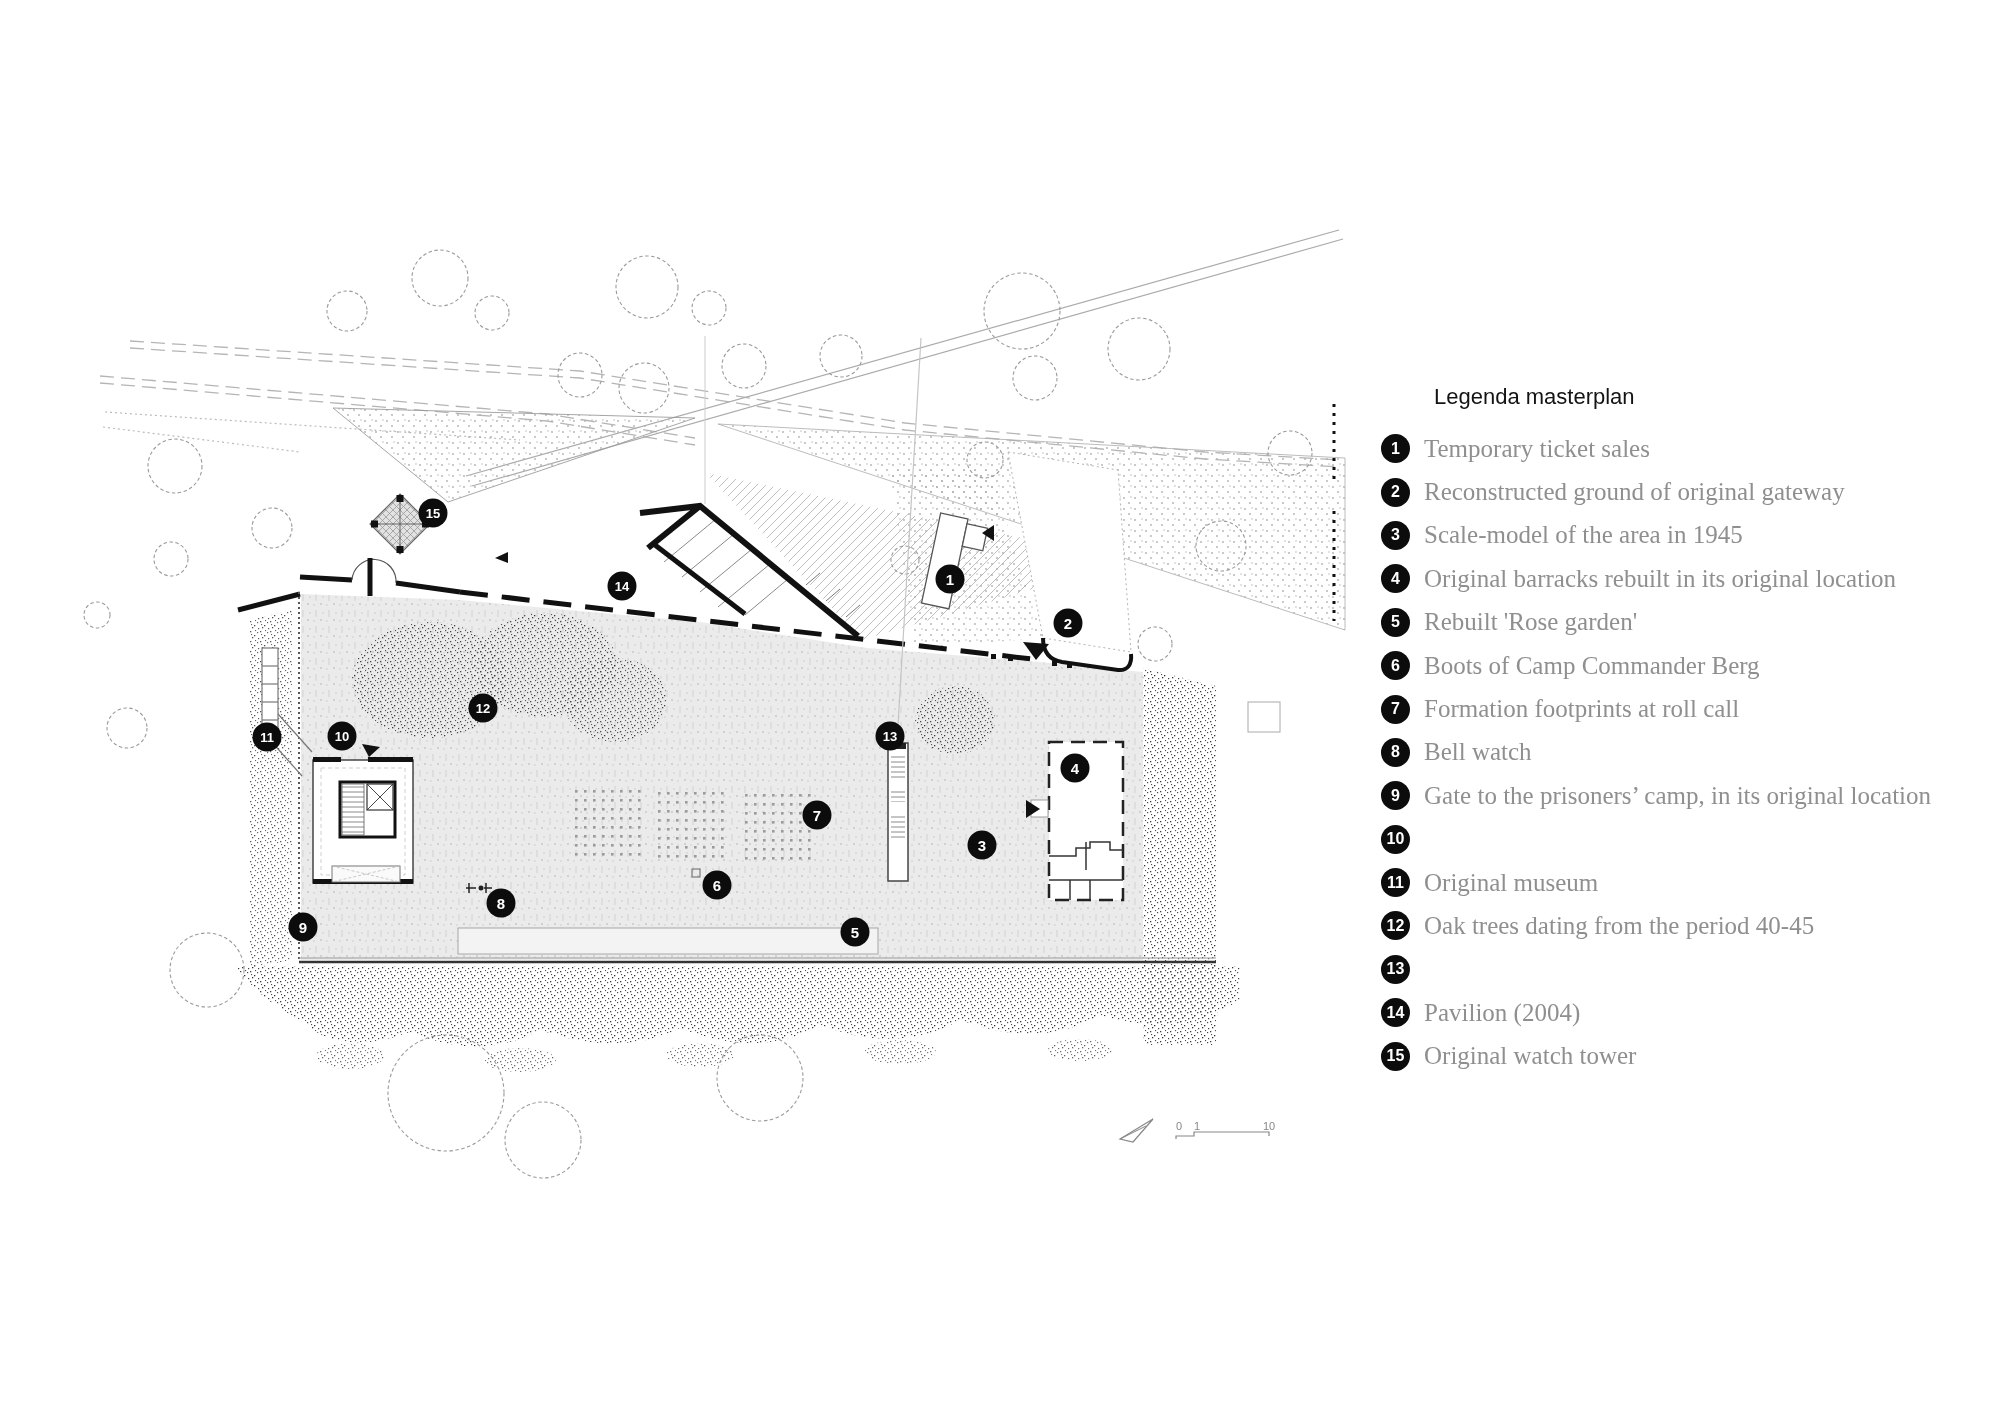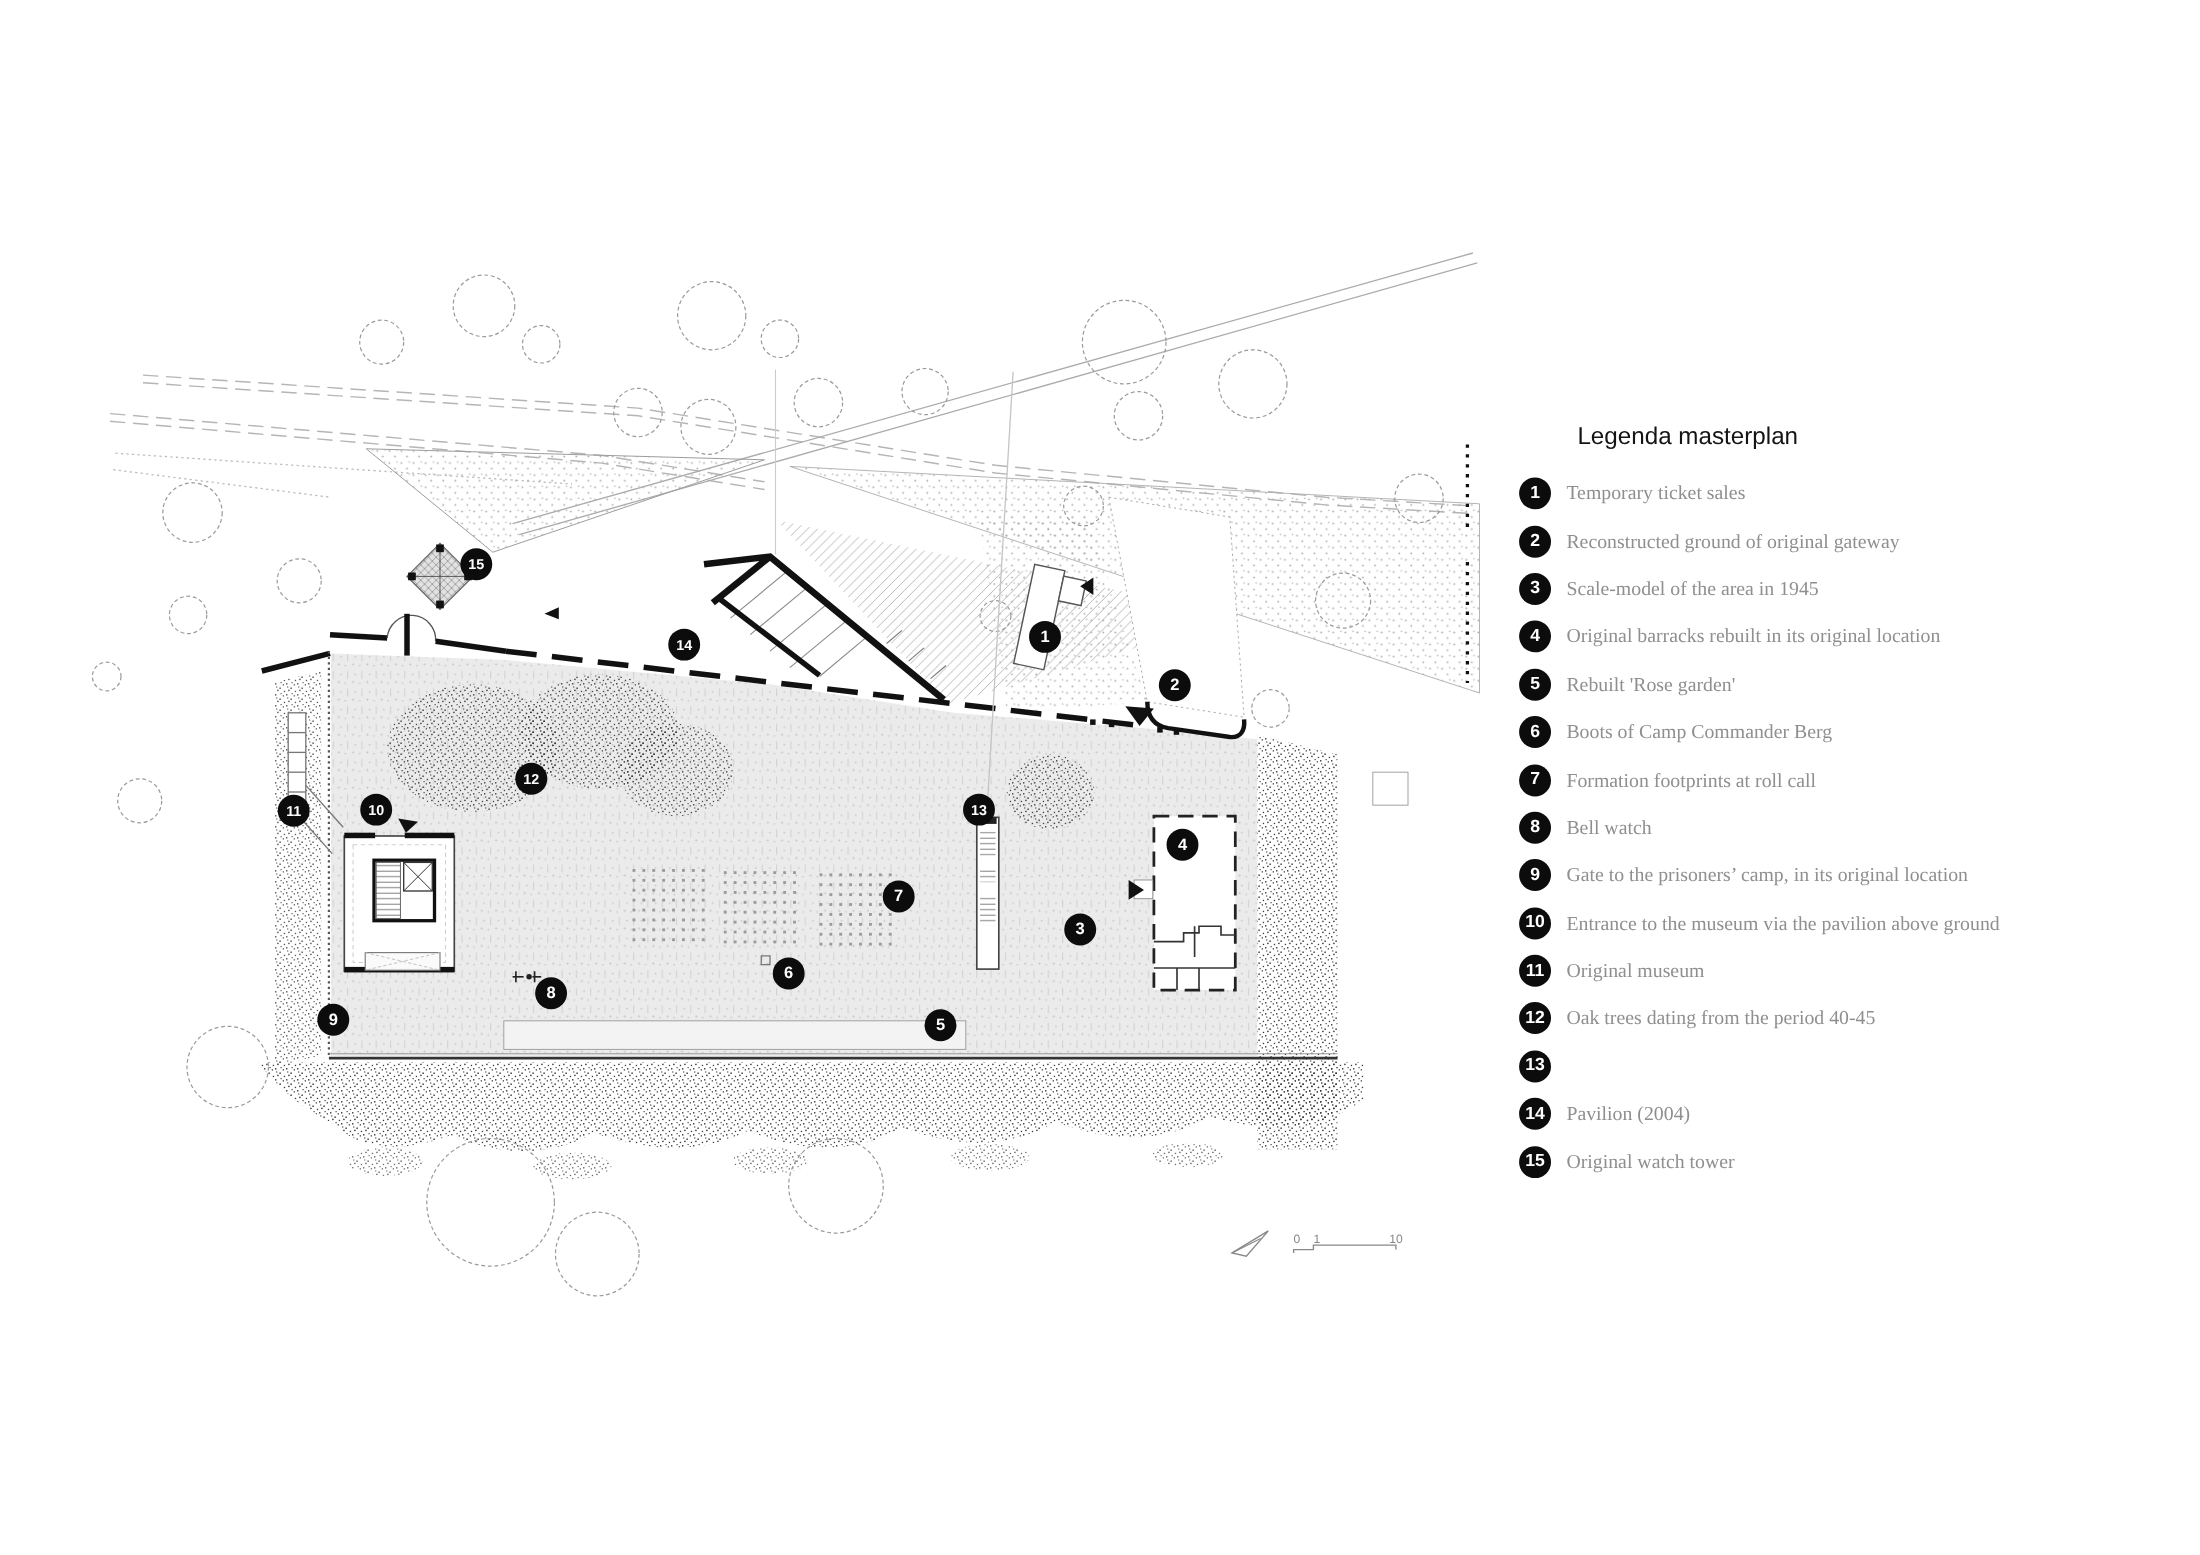--- a/index.html
+++ b/index.html
@@ -5,21 +5,21 @@
   html,body{margin:0;padding:0;background:#fff;}
   body{width:2000px;height:1414px;position:relative;overflow:hidden;
        font-family:"Liberation Sans",sans-serif;}
   #plan-svg{position:absolute;left:0;top:0;}
   .legend{position:absolute;left:1381px;top:384px;width:615px;}
   .legend-title{font-size:22px;color:#141414;margin:0 0 17px 53px;font-weight:400;}
   .legend-row{display:flex;align-items:center;height:43.4px;}
   .badge{flex:0 0 29px;width:29px;height:29px;border-radius:50%;background:#0c0c0c;
          color:#fff;font-weight:bold;font-size:16px;display:flex;
          align-items:center;justify-content:center;}
-  .lab{margin-left:14px;font-family:"Liberation Serif",serif;font-size:18px;
+  .lab{margin-left:14px;font-family:"Liberation Serif",serif;font-size:25px;
        color:#8f8f8f;white-space:nowrap;}
   .scale-text{font-size:11px;fill:#888;font-family:"Liberation Sans",sans-serif;}
 </style>
 </head>
 <body>
 
 <svg id="plan-svg" width="2000" height="1414" viewBox="0 0 2000 1414">
   <defs>
     <pattern id="dotsLight" width="11" height="11" patternUnits="userSpaceOnUse">
       <circle cx="2" cy="3" r="0.9" fill="#b0b0b0"></circle>
@@ -550,21 +550,20 @@
       <div class="legend-row">
         <span class="badge">8</span>
         <span class="lab">Bell watch</span>
       </div>
       <div class="legend-row">
         <span class="badge">9</span>
         <span class="lab">Gate to the prisoners’ camp, in its original location</span>
       </div>
       <div class="legend-row">
         <span class="badge">10</span>
-        <span class="lab">Entrance to the museum via the pavilion above ground</span>
       </div>
       <div class="legend-row">
         <span class="badge">11</span>
         <span class="lab">Original museum</span>
       </div>
       <div class="legend-row">
         <span class="badge">12</span>
         <span class="lab">Oak trees dating from the period 40-45</span>
       </div>
       <div class="legend-row">

